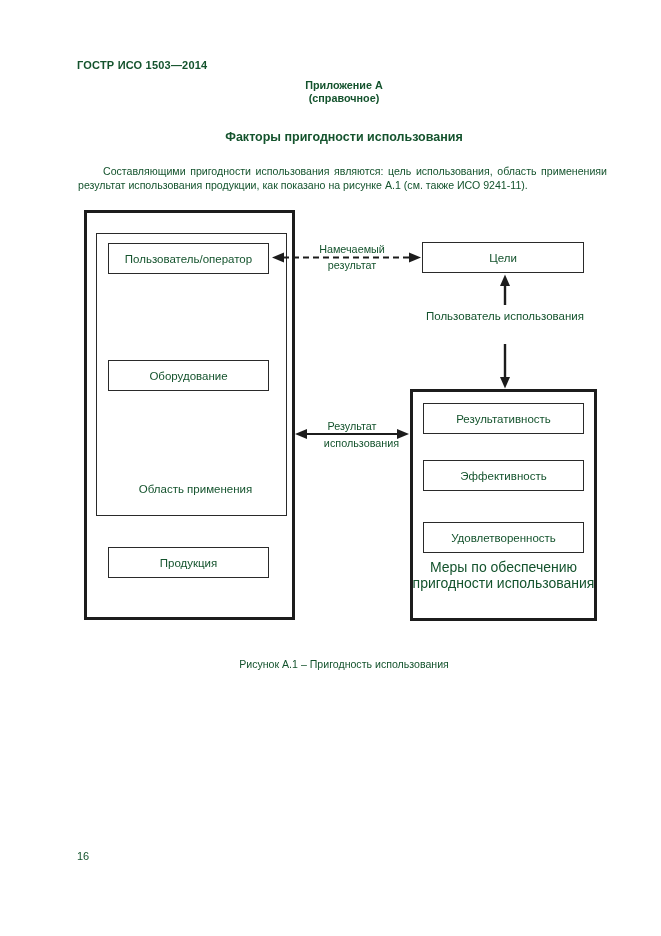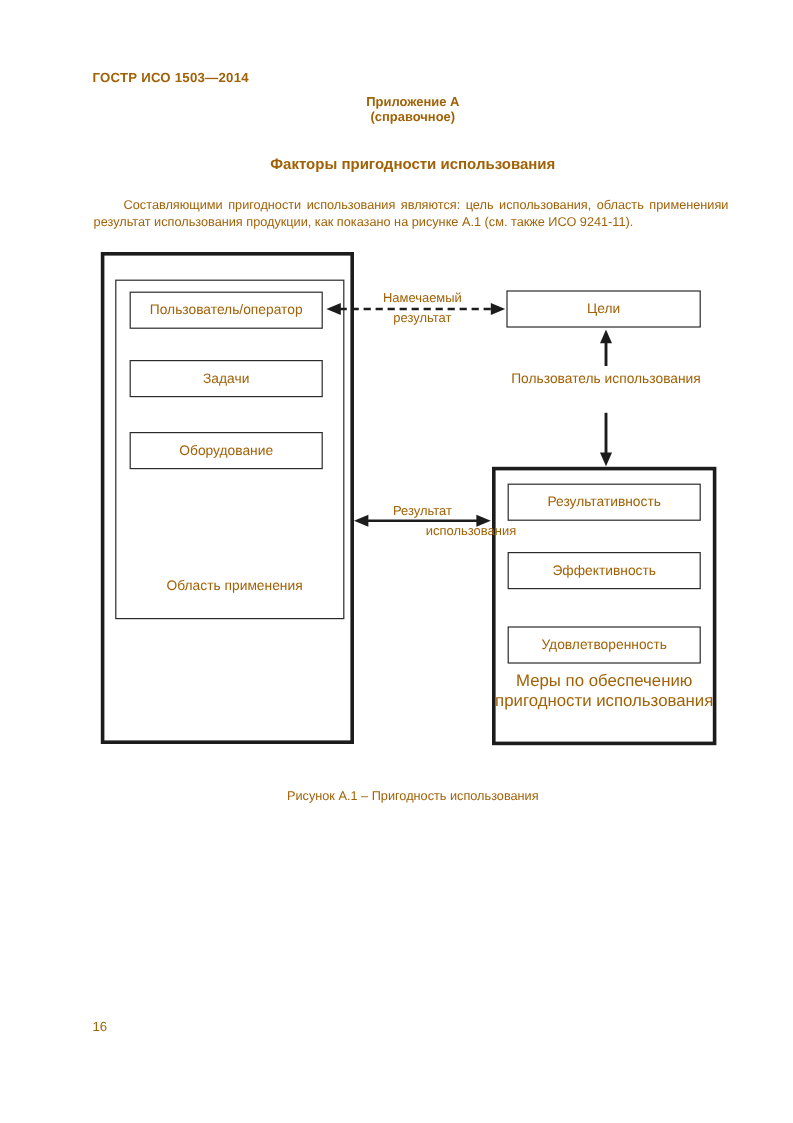--- a/index.html
+++ b/index.html
@@ -1,21 +1,21 @@
 <!DOCTYPE html>
 <html><head>
 <meta charset="utf-8">
 <style>
   html,body{margin:0;padding:0;background:#e8e8e8;}
   .page{
     position:relative;
     width:661px;height:936px;
     background:#ffffff;
     font-family:"Liberation Sans", sans-serif;
-    color:#a16207;
+    color:#14532d;
     overflow:hidden;
     margin:0 auto;
   }
   .abs{position:absolute;}
   .doc-number{
     left:77px;top:59px;
     font-size:11px;font-weight:bold;letter-spacing:.2px;
   }
   .annex{
     left:78px;top:79px;width:532px;
@@ -68,29 +68,29 @@
 
   <div class="abs" style="left:0;top:0;width:661px;height:936px;">
 
     <div class="abs thickbox" style="left:84px;top:210px;width:211px;height:410px;"></div>
 
     <div class="abs thinbox" style="left:96px;top:233px;width:191px;height:283px;"></div>
 
     <div class="abs itembox" style="left:108px;top:243px;">
         <span>Пользователь/оператор</span>
       </div>
-    <div class="abs itembox" style="left:108px;top:300px;">
-        <span>Задачи</span>
-      </div>
     <div class="abs itembox" style="left:108px;top:360px;">
         <span>Оборудование</span>
       </div>
 
     <div class="abs dlabel" style="left:96px;top:483px;width:199px;">Область применения</div>
 
+    <div class="abs itembox" style="left:108px;top:547px;">
+        <span>Продукция</span>
+      </div>
 
     <div class="abs itembox" style="left:422px;top:242px;width:162px;">
         <span>Цели</span>
       </div>
 
     <div class="abs dlabel" style="left:405px;top:310px;width:200px;">Пользователь использования</div>
 
     <div class="abs thickbox" style="left:410px;top:389px;width:187px;height:232px;"></div>
 
     <div class="abs itembox" style="left:423px;top:403px;">
@@ -130,20 +130,20 @@
       <g>
         <line x1="505" y1="344" x2="505" y2="379" stroke-width="2.4"></line>
         <polygon points="505,388.5 500,377 510,377"></polygon>
       </g>
     </svg>
 
     <div class="abs alabel" style="left:292px;top:243px;width:120px;">Намечаемый</div>
     <div class="abs alabel" style="left:292px;top:259px;width:120px;">результат</div>
 
     <div class="abs alabel" style="left:292px;top:420px;width:120px;">Результат</div>
-    <div class="abs alabel" style="left:292px;top:437px;width:139px;padding-left:31px;">использования</div>
+    <div class="abs alabel" style="left:292px;top:437px;width:139px;">использования</div>
   </div>
 
   <div class="abs caption">Рисунок А.1 – Пригодность использования</div>
 
   <div class="abs pagenum">16</div>
 
 </div>
 
 </body></html>

